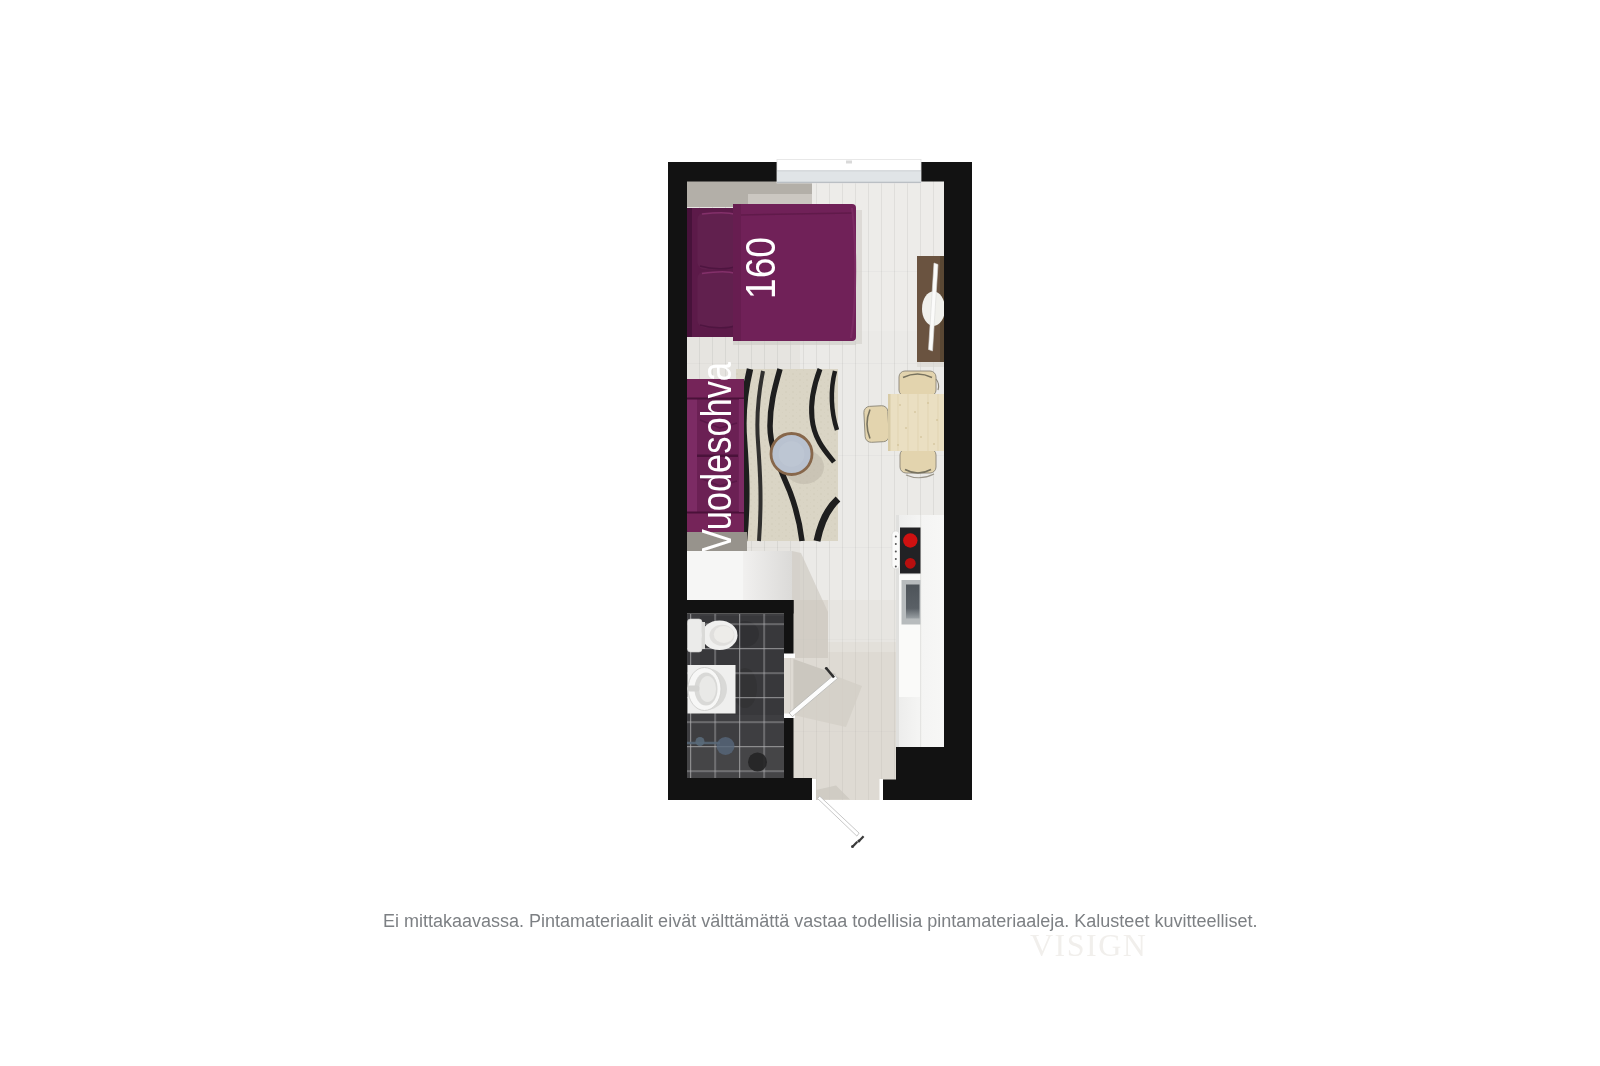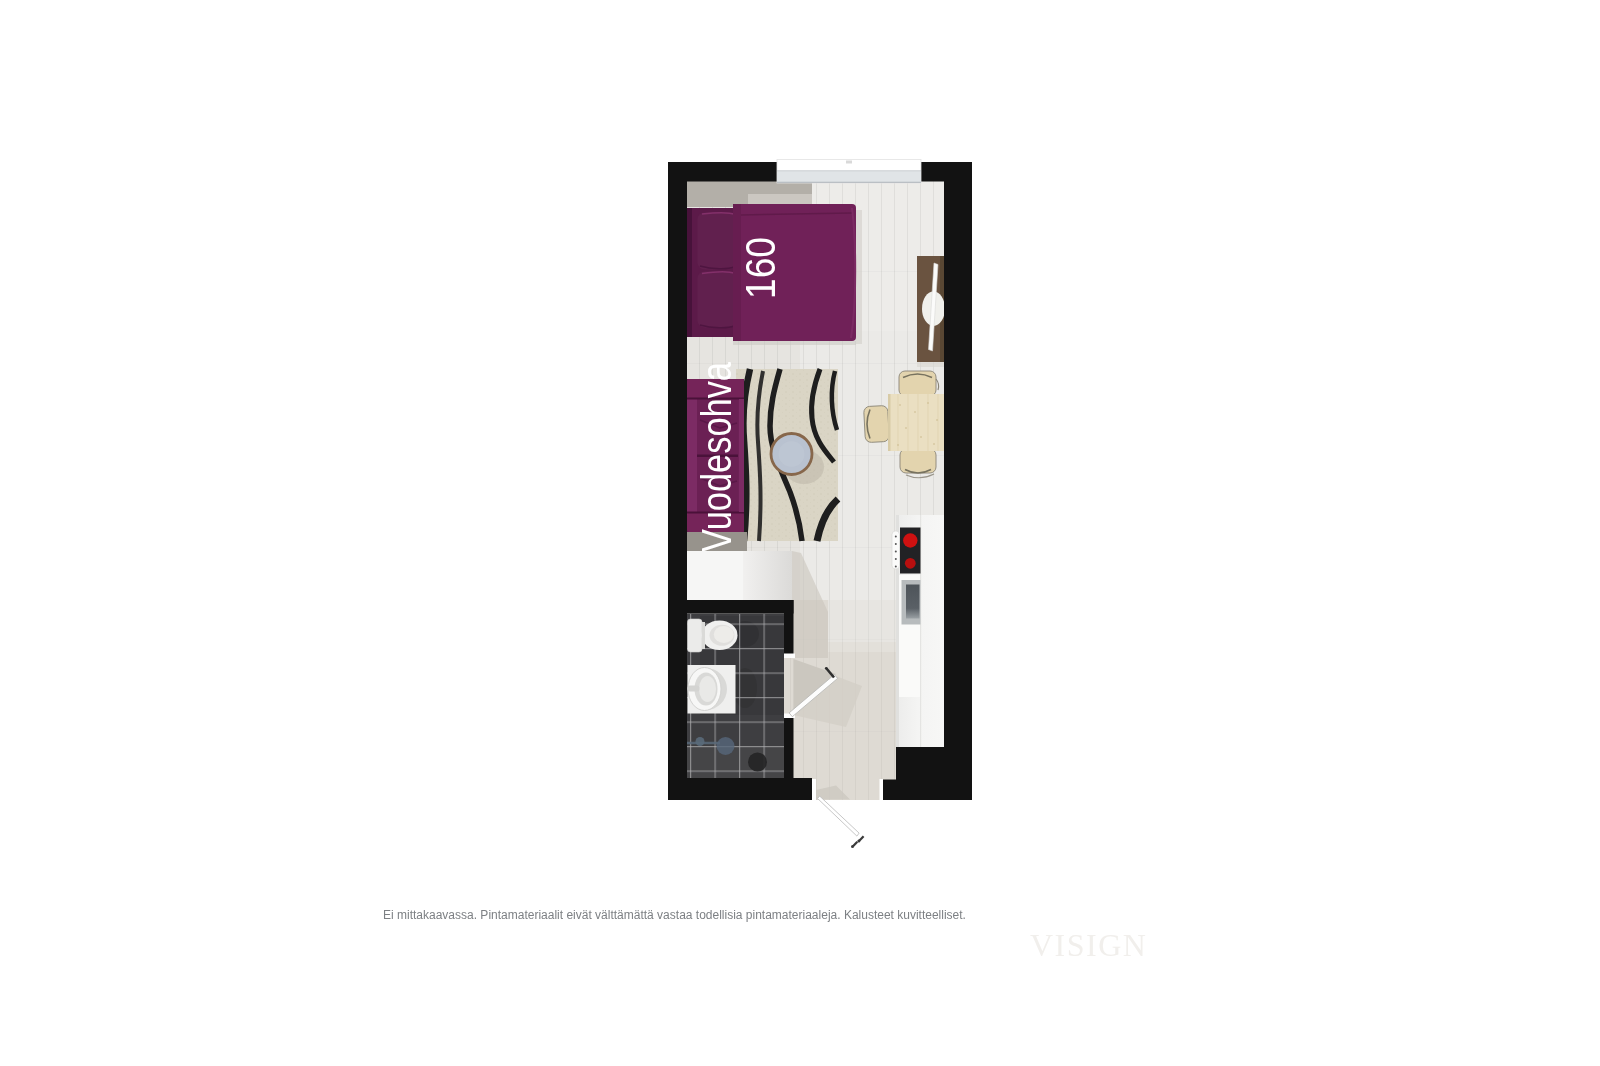--- a/index.html
+++ b/index.html
@@ -1,17 +1,17 @@
 <!DOCTYPE html>
 <html><head>
 <meta charset="utf-8">
 <style>
   html,body{margin:0;padding:0;background:#ffffff;width:1600px;height:1066px;overflow:hidden;}
   .caption{position:absolute;left:383px;top:905px;font-family:"Liberation Sans",sans-serif;
-           font-size:12px;line-height:1.82;color:#7d8084;letter-spacing:0px;white-space:nowrap;}
+           font-size:18px;line-height:1.82;color:#7d8084;letter-spacing:0px;white-space:nowrap;}
   .mark{position:absolute;left:1030px;top:929px;font-family:"Liberation Serif",serif;
         font-size:32px;line-height:1;color:#f1efec;letter-spacing:1.5px;white-space:nowrap;}
 </style>
 </head>
 <body>
 <svg width="1600" height="1066" viewBox="0 0 1600 1066">
 <defs>
   <pattern id="tiles" x="690" y="623.5" width="24.5" height="24.5" patternUnits="userSpaceOnUse">
     <rect width="1.2" height="24.5" fill="#b2b2b4" opacity="0.65"></rect>
     <rect width="24.5" height="1.2" fill="#b2b2b4" opacity="0.65"></rect>

